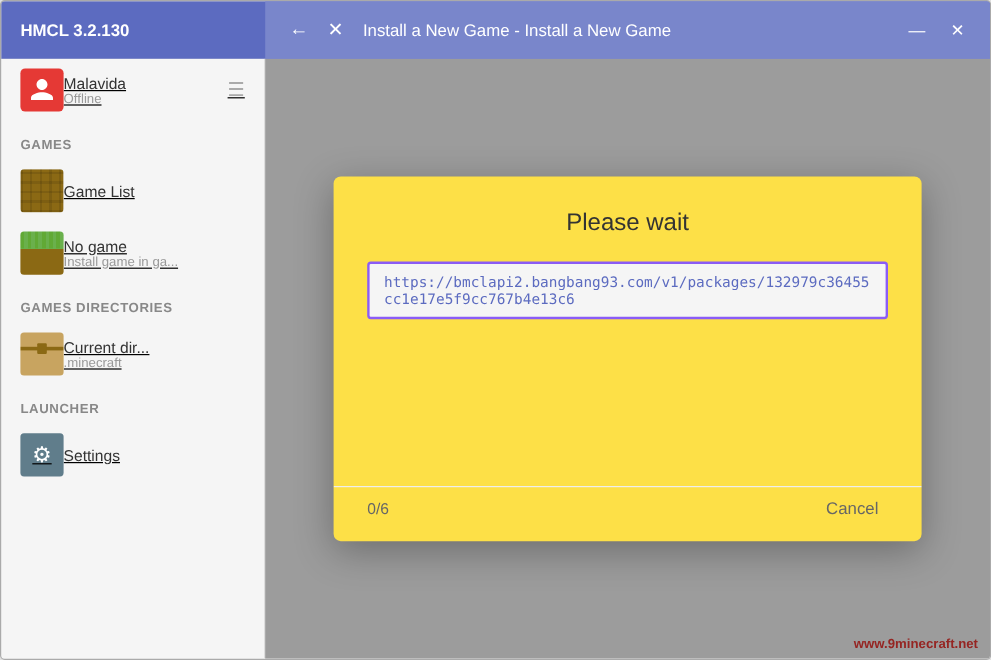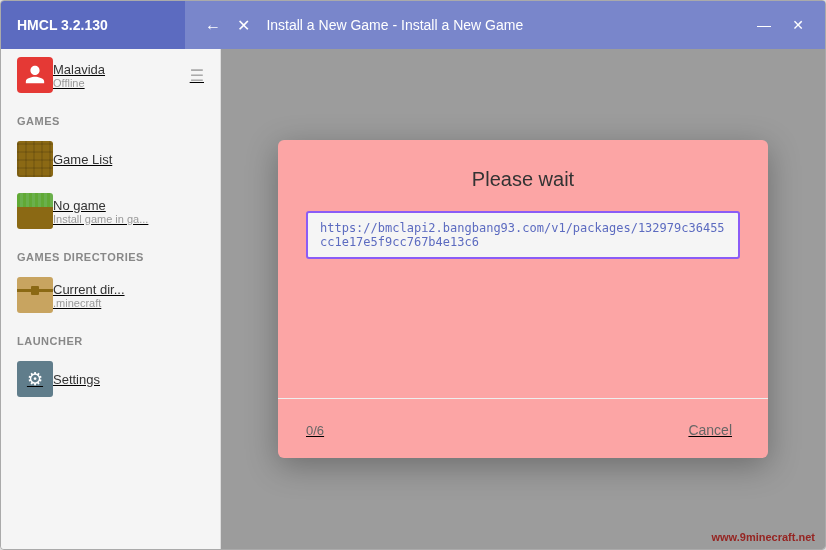--- a/index.html
+++ b/index.html
@@ -24,21 +24,21 @@
     
     .title-bar {
       height: 48px;
       background: #5c6bc0;
       display: flex;
       align-items: center;
       flex-shrink: 0;
     }
 
     .title-bar-left {
-      width: 184px;
+      width: 220px;
       display: flex;
       align-items: flex-start;
       padding: 0 16px;
     }
 
     .app-title {
       color: white;
       font-size: 14px;
       font-weight: 600;
     }
@@ -302,21 +302,21 @@
       top: 0; left: 0; right: 0; bottom: 0;
       background: rgba(0,0,0,0.35);
       display: flex;
       align-items: center;
       justify-content: center;
       z-index: 10;
     }
 
     
     .dialog {
-      background: #fca5a5;
+      background: #fde047;
       border-radius: 6px;
       width: 490px;
       padding: 0;
       box-shadow: 0 8px 32px rgba(0,0,0,0.3);
       overflow: hidden;
     }
 
     .dialog-body {
       padding: 28px 28px 0 28px;
     }
@@ -342,24 +342,23 @@
     }
 
     .dialog-progress-area {
       height: 100px;
     }
 
     .dialog-footer {
       display: flex;
       align-items: center;
       justify-content: space-between;
-      padding: 19px 28px 16px 28px;
+      padding: 5px 28px 16px 28px;
       border-top: 1px solid #eee;
       margin-top: 23px;
-      text-decoration: underline;
     }
 
     .dialog-progress-label {
       font-size: 13px;
       color: #666;
     }
 
     .dialog-cancel-btn {
       background: none;
       border: none;

